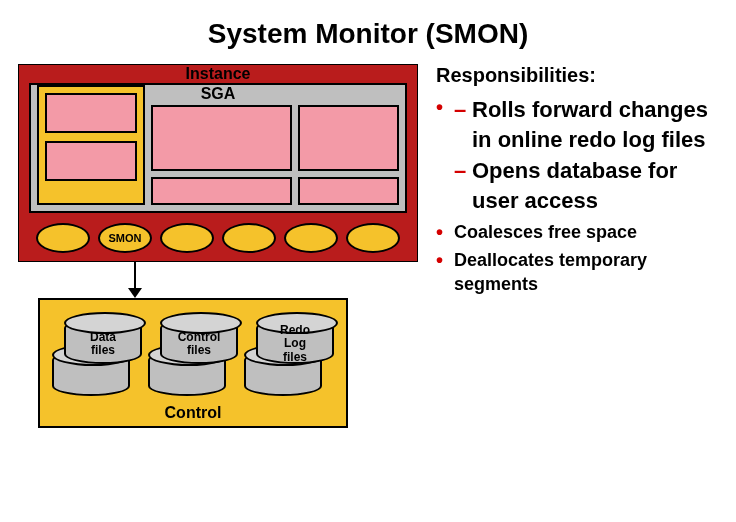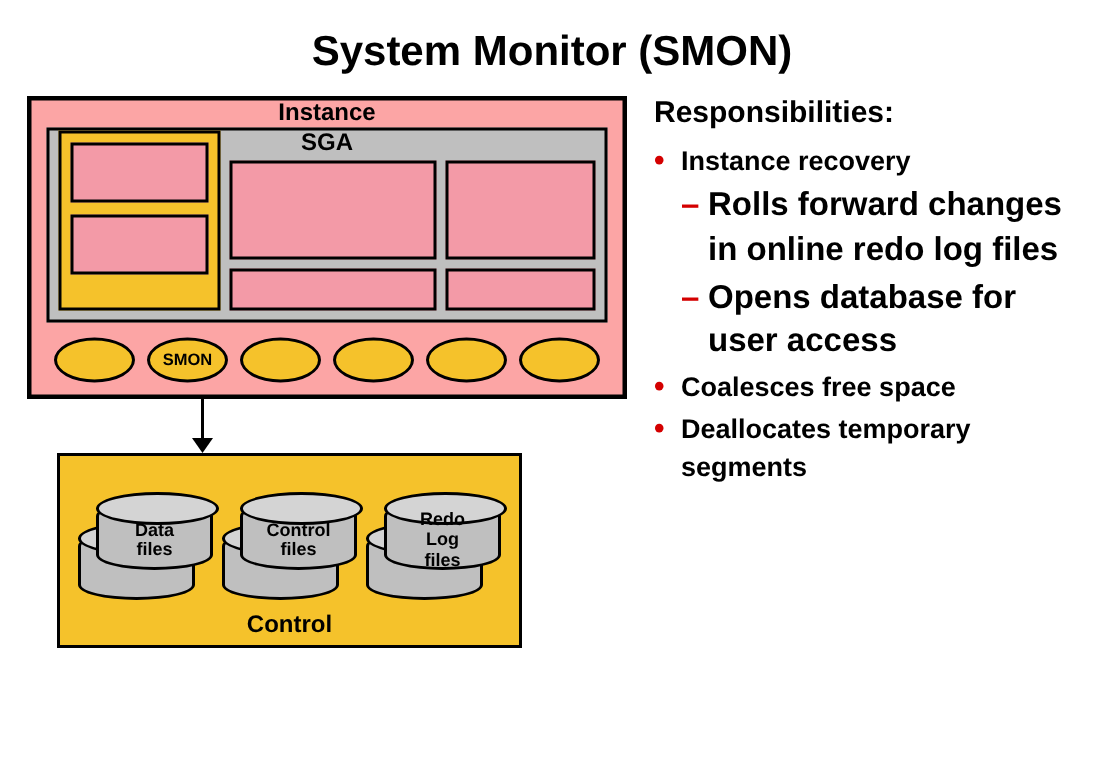--- a/index.html
+++ b/index.html
@@ -3,21 +3,21 @@
 <meta charset="utf-8">
 <style>
   * { box-sizing: border-box; margin: 0; padding: 0; }
   body { font-family: Arial, Helvetica, sans-serif; width: 736px; height: 522px; background: #fff; position: relative; }
   .title { text-align: center; font-size: 28px; font-weight: bold; padding: 18px 0 14px 0; }
   .content { display: flex; padding: 0 18px; gap: 18px; }
   .left { width: 400px; }
   .right { flex: 1; }
 
   
-  .instance { border: 3px solid #000000; background: #fca5a5; position: relative; padding-bottom: 6px; }
+  .instance { border: 1px solid #000000; background: #b91c1c; position: relative; padding-bottom: 6px; }
   .instance-label { text-align: center; font-weight: bold; font-size: 16px; padding: 0px 0 0 0; }
   .sga { margin: 0 10px 6px 10px; border: 2px solid #000; background: #bfbfbf; }
   .sga-label { font-weight: bold; font-size: 16px; text-align: center; padding: 0; margin-bottom: 2px; }
   .sga-body { display: flex; gap: 6px; padding: 0 6px 6px 6px; align-items: stretch; }
   .sga-left { background: #f5c22b; border: 2px solid #000; padding: 6px; display: flex; flex-direction: column; gap: 8px; width: 108px; margin-top: -20px; }
   .sga-left .block { height: 40px; background: #f39aa7; border: 2px solid #000; }
   .sga-right { flex: 1; display: flex; flex-direction: column; gap: 6px; }
   .sga-right-row { display: flex; gap: 6px; }
   .sga-right .block { background: #f39aa7; border: 2px solid #000; }
   .b1 { flex: 1.4; height: 66px; }
@@ -34,21 +34,21 @@
 
   
   .database { border: 2px solid #000; background: #f5c22b; width: 310px; position: relative; padding: 12px 10px 4px 10px; margin-left: 20px; }
   .db-label { text-align: center; font-weight: bold; font-size: 16px; padding-top: 6px; }
   .cyl-row { display: flex; gap: 18px; justify-content: center; align-items: flex-end; }
 
   .cyl-stack { position: relative; width: 78px; height: 86px; }
   .cyl { position: absolute; width: 78px; height: 46px; background: #bfbfbf; border: 2px solid #000; border-radius: 50% / 22%; }
   .cyl::before { content: ""; position: absolute; top: -8px; left: -2px; width: 78px; height: 18px; background: #d4d4d4; border: 2px solid #000; border-radius: 50%; }
   .cyl.back { top: 38px; left: -6px; }
-  .cyl.front { top: 18px; left: 6px; display: flex; align-items: center; justify-content: center; }
+  .cyl.front { top: 6px; left: 6px; display: flex; align-items: center; justify-content: center; }
   .cyl-label { font-weight: bold; font-size: 12px; text-align: center; line-height: 1.1; position: relative; z-index: 2; margin-top: 6px; }
 
   
   .resp-title { font-size: 20px; font-weight: bold; margin-bottom: 8px; }
   ul.bullets { list-style: none; }
   ul.bullets > li { position: relative; padding-left: 18px; font-size: 18px; font-weight: bold; line-height: 1.35; margin-bottom: 4px; }
   ul.bullets > li::before { content: "•"; color: #d40000; position: absolute; left: 0; font-size: 20px; top: -1px; }
   ul.dashes { list-style: none; margin-top: 2px; }
   ul.dashes > li { position: relative; padding-left: 18px; font-size: 22px; font-weight: bold; line-height: 1.35; margin-bottom: 2px; }
   ul.dashes > li::before { content: "–"; color: #d40000; position: absolute; left: 0; font-weight: bold; }
@@ -124,21 +124,20 @@
       </div>
       <div class="db-label">Control</div>
     </div>
 
   </div>
 
   <div class="right">
     <div class="resp-title">Responsibilities:</div>
     <ul class="bullets">
       <li>
-        <span>Instance recovery</span>
         <ul class="dashes">
           <li>Rolls forward changes in online redo log files</li>
           <li>Opens database for user access</li>
         </ul>
       </li>
       <li>Coalesces free space</li>
       <li>Deallocates temporary segments</li>
     </ul>
   </div>
 </div>

